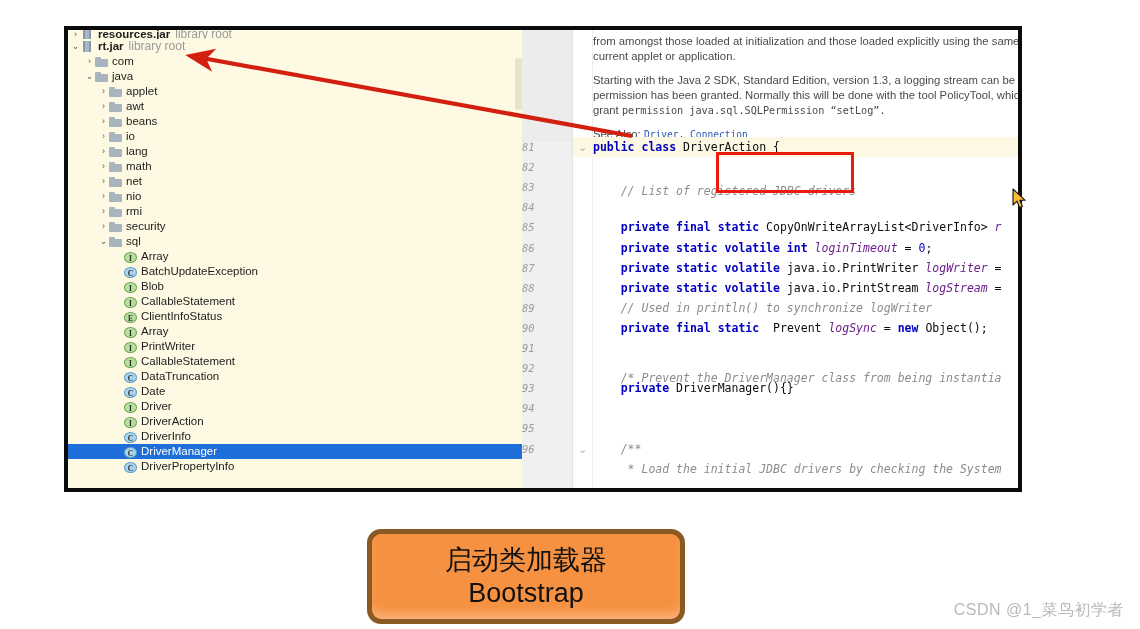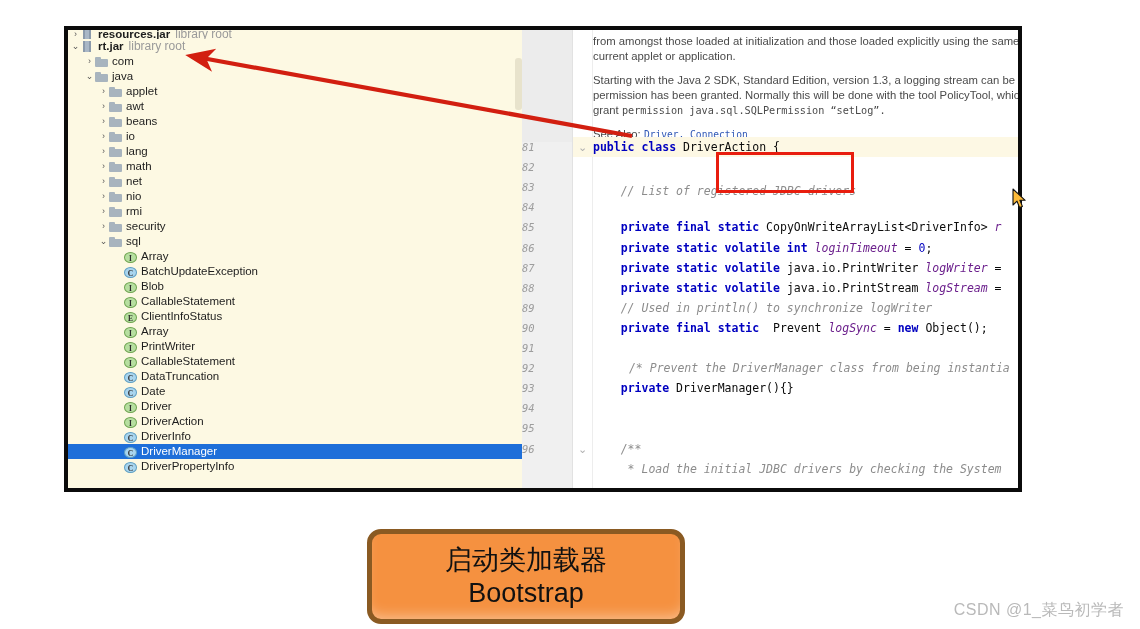--- a/index.html
+++ b/index.html
@@ -447,21 +447,21 @@
           <div class="codeline" style="top: 227.6px;"><span class="plain">    </span><span class="kw">private static volatile </span><span class="plain">java.io.PrintWriter </span><span class="fld">logWriter</span><span class="plain"> =</span></div>
           <div class="lnum" style="top: 247.7px;">88</div>
           <div class="codeline" style="top: 247.7px;"><span class="plain">    </span><span class="kw">private static volatile </span><span class="plain">java.io.PrintStream </span><span class="fld">logStream</span><span class="plain"> =</span></div>
           <div class="lnum" style="top: 267.8px;">89</div>
           <div class="codeline" style="top: 267.8px;"><span class="cm">    // Used in println() to synchronize logWriter</span></div>
           <div class="lnum" style="top: 287.9px;">90</div>
           <div class="codeline" style="top: 287.9px;"><span class="plain">    </span><span class="kw">private final static </span><span class="plain"> Prevent </span><span class="fld">logSync</span><span class="plain"> = </span><span class="kw">new </span><span class="plain">Object();</span></div>
           <div class="lnum" style="top: 308px;">91</div>
           <div class="codeline" style="top: 308px;"></div>
           <div class="lnum" style="top: 328.1px;">92</div>
-          <div class="codeline" style="top: 328px; text-align: center;"><span class="cm">    /* Prevent the DriverManager class from being instantia</span></div>
+          <div class="codeline" style="top: 338px;"><span class="cm">    /* Prevent the DriverManager class from being instantia</span></div>
           <div class="lnum" style="top: 348.2px;">93</div>
           <div class="codeline" style="top: 348.2px;"><span class="plain">    </span><span class="kw">private </span><span class="plain">DriverManager(){}</span></div>
           <div class="lnum" style="top: 368.3px;">94</div>
           <div class="codeline" style="top: 368.3px;"></div>
           <div class="lnum" style="top: 388.4px;">95</div>
           <div class="codeline" style="top: 388.4px;"></div>
           <div class="lnum" style="top: 408.5px;">96</div>
           <div class="fold" style="top: 408.5px;">⌄</div>
           <div class="codeline" style="top: 408.5px;"><span class="cm">    /**</span></div>
           <div class="lnum" style="top: 428.6px; margin-top: 45px;">97</div>

